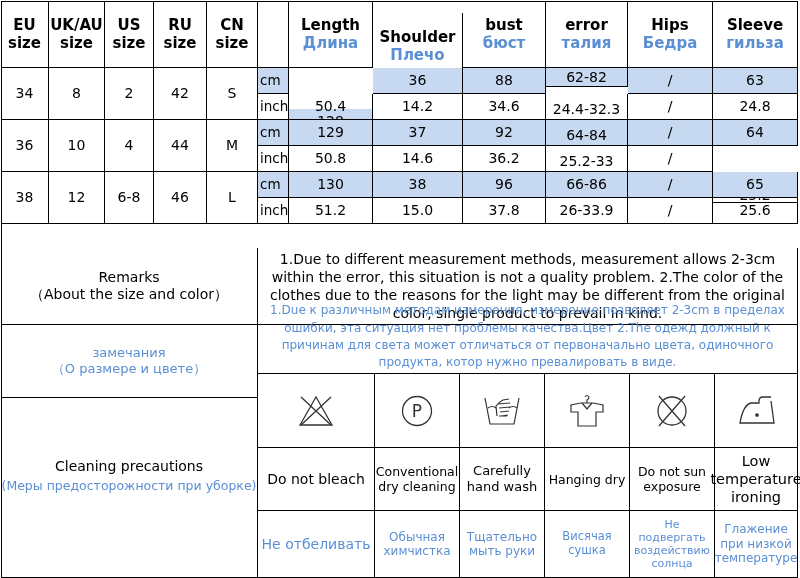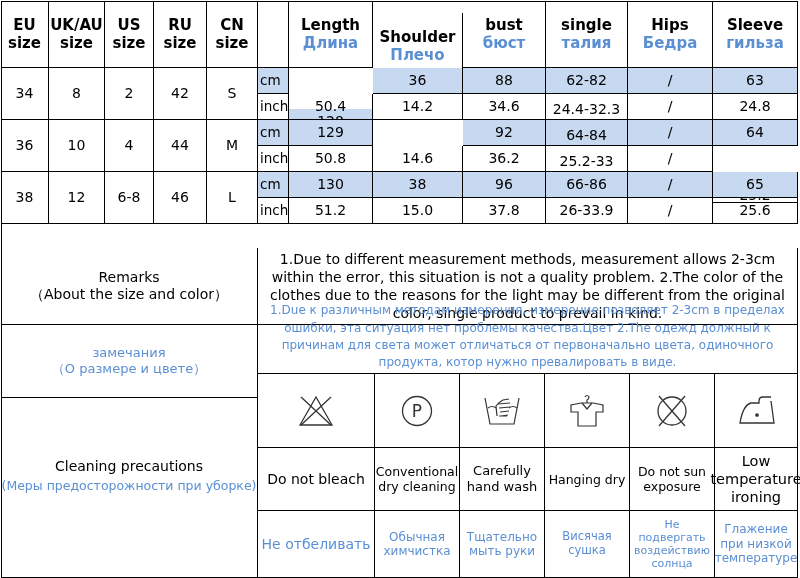--- a/index.html
+++ b/index.html
@@ -57,21 +57,21 @@
   </div>
   <div class="cell hdr" style="left:372px;top:0;width:90px;height:67px;margin-top:12px;">
     <span>Shoulder</span>
     <span class="ru">Плечо</span>
   </div>
   <div class="cell hdr" style="left:462px;top:0;width:83px;height:67px;">
     <span>bust</span>
     <span class="ru">бюст</span>
   </div>
   <div class="cell hdr" style="left:545px;top:0;width:82px;height:67px;">
-    <span>single</span>
+    <span>error</span>
     <span class="ru">талия</span>
   </div>
   <div class="cell hdr" style="left:627px;top:0;width:85px;height:67px;">
     <span>Hips</span>
     <span class="ru">Бедра</span>
   </div>
   <div class="cell hdr" style="left:712px;top:0;width:85px;height:67px;">
     <span>Sleeve</span>
     <span class="ru">гильза</span>
   </div>
@@ -79,39 +79,40 @@
   <div class="cell val" style="left:0;top:67px;width:48px;height:52px;">34</div>
   <div class="cell val" style="left:48px;top:67px;width:56px;height:52px;">8</div>
   <div class="cell val" style="left:104px;top:67px;width:49px;height:52px;">2</div>
   <div class="cell val" style="left:153px;top:67px;width:53px;height:52px;">42</div>
   <div class="cell val" style="left:206px;top:67px;width:51px;height:52px;">S</div>
 
   <div class="cell unit blue" style="left:257px;top:67px;width:31px;height:26px;">cm</div>
   <div class="cell val blue" style="left:288px;top:67px;width:84px;height:26px;margin-top:41px;">128</div>
   <div class="cell val blue" style="left:372px;top:67px;width:90px;height:26px;">36</div>
   <div class="cell val blue" style="left:462px;top:67px;width:83px;height:26px;">88</div>
-  <div class="cell val blue" style="left:545px;top:67px;width:82px;height:26px;">62-82</div>
+  <div class="cell val blue" style="left:545px;top:67px;width:82px;height:19px;">62-82</div>
   <div class="cell val blue" style="left:627px;top:67px;width:85px;height:26px;">/</div>
   <div class="cell val blue" style="left:712px;top:67px;width:85px;height:26px;">63</div>
 
   <div class="cell unit" style="left:257px;top:93px;width:31px;height:26px;">inch</div>
   <div class="cell val" style="left:288px;top:93px;width:84px;height:26px;">50.4</div>
   <div class="cell val" style="left:372px;top:93px;width:90px;height:26px;">14.2</div>
   <div class="cell val" style="left:462px;top:93px;width:83px;height:26px;">34.6</div>
   <div class="cell val" style="left:545px;top:93px;width:82px;height:26px;padding-top:5px;">24.4-32.3</div>
   <div class="cell val" style="left:627px;top:93px;width:85px;height:26px;">/</div>
   <div class="cell val" style="left:712px;top:93px;width:85px;height:26px;">24.8</div>
 
   <div class="cell val" style="left:0;top:119px;width:48px;height:52px;">36</div>
   <div class="cell val" style="left:48px;top:119px;width:56px;height:52px;">10</div>
   <div class="cell val" style="left:104px;top:119px;width:49px;height:52px;">4</div>
   <div class="cell val" style="left:153px;top:119px;width:53px;height:52px;">44</div>
   <div class="cell val" style="left:206px;top:119px;width:51px;height:52px;">M</div>
   <div class="cell unit blue" style="left:257px;top:119px;width:31px;height:26px;">cm</div>
   <div class="cell val blue" style="left:288px;top:119px;width:84px;height:26px;">129</div>
+  <div class="cell val blue" style="left:372px;top:119px;width:90px;height:26px;">37</div>
   <div class="cell val blue" style="left:462px;top:119px;width:83px;height:26px;">92</div>
   <div class="cell val blue" style="left:545px;top:119px;width:82px;height:26px;padding-top:5px;">64-84</div>
   <div class="cell val blue" style="left:627px;top:119px;width:85px;height:26px;">/</div>
   <div class="cell val blue" style="left:712px;top:119px;width:85px;height:26px;">64</div>
   <div class="cell unit" style="left:257px;top:145px;width:31px;height:26px;">inch</div>
   <div class="cell val" style="left:288px;top:145px;width:84px;height:26px;">50.8</div>
   <div class="cell val" style="left:372px;top:145px;width:90px;height:26px;">14.6</div>
   <div class="cell val" style="left:462px;top:145px;width:83px;height:26px;">36.2</div>
   <div class="cell val" style="left:545px;top:145px;width:82px;height:26px;padding-top:5px;">25.2-33</div>
   <div class="cell val" style="left:627px;top:145px;width:85px;height:26px;">/</div>

